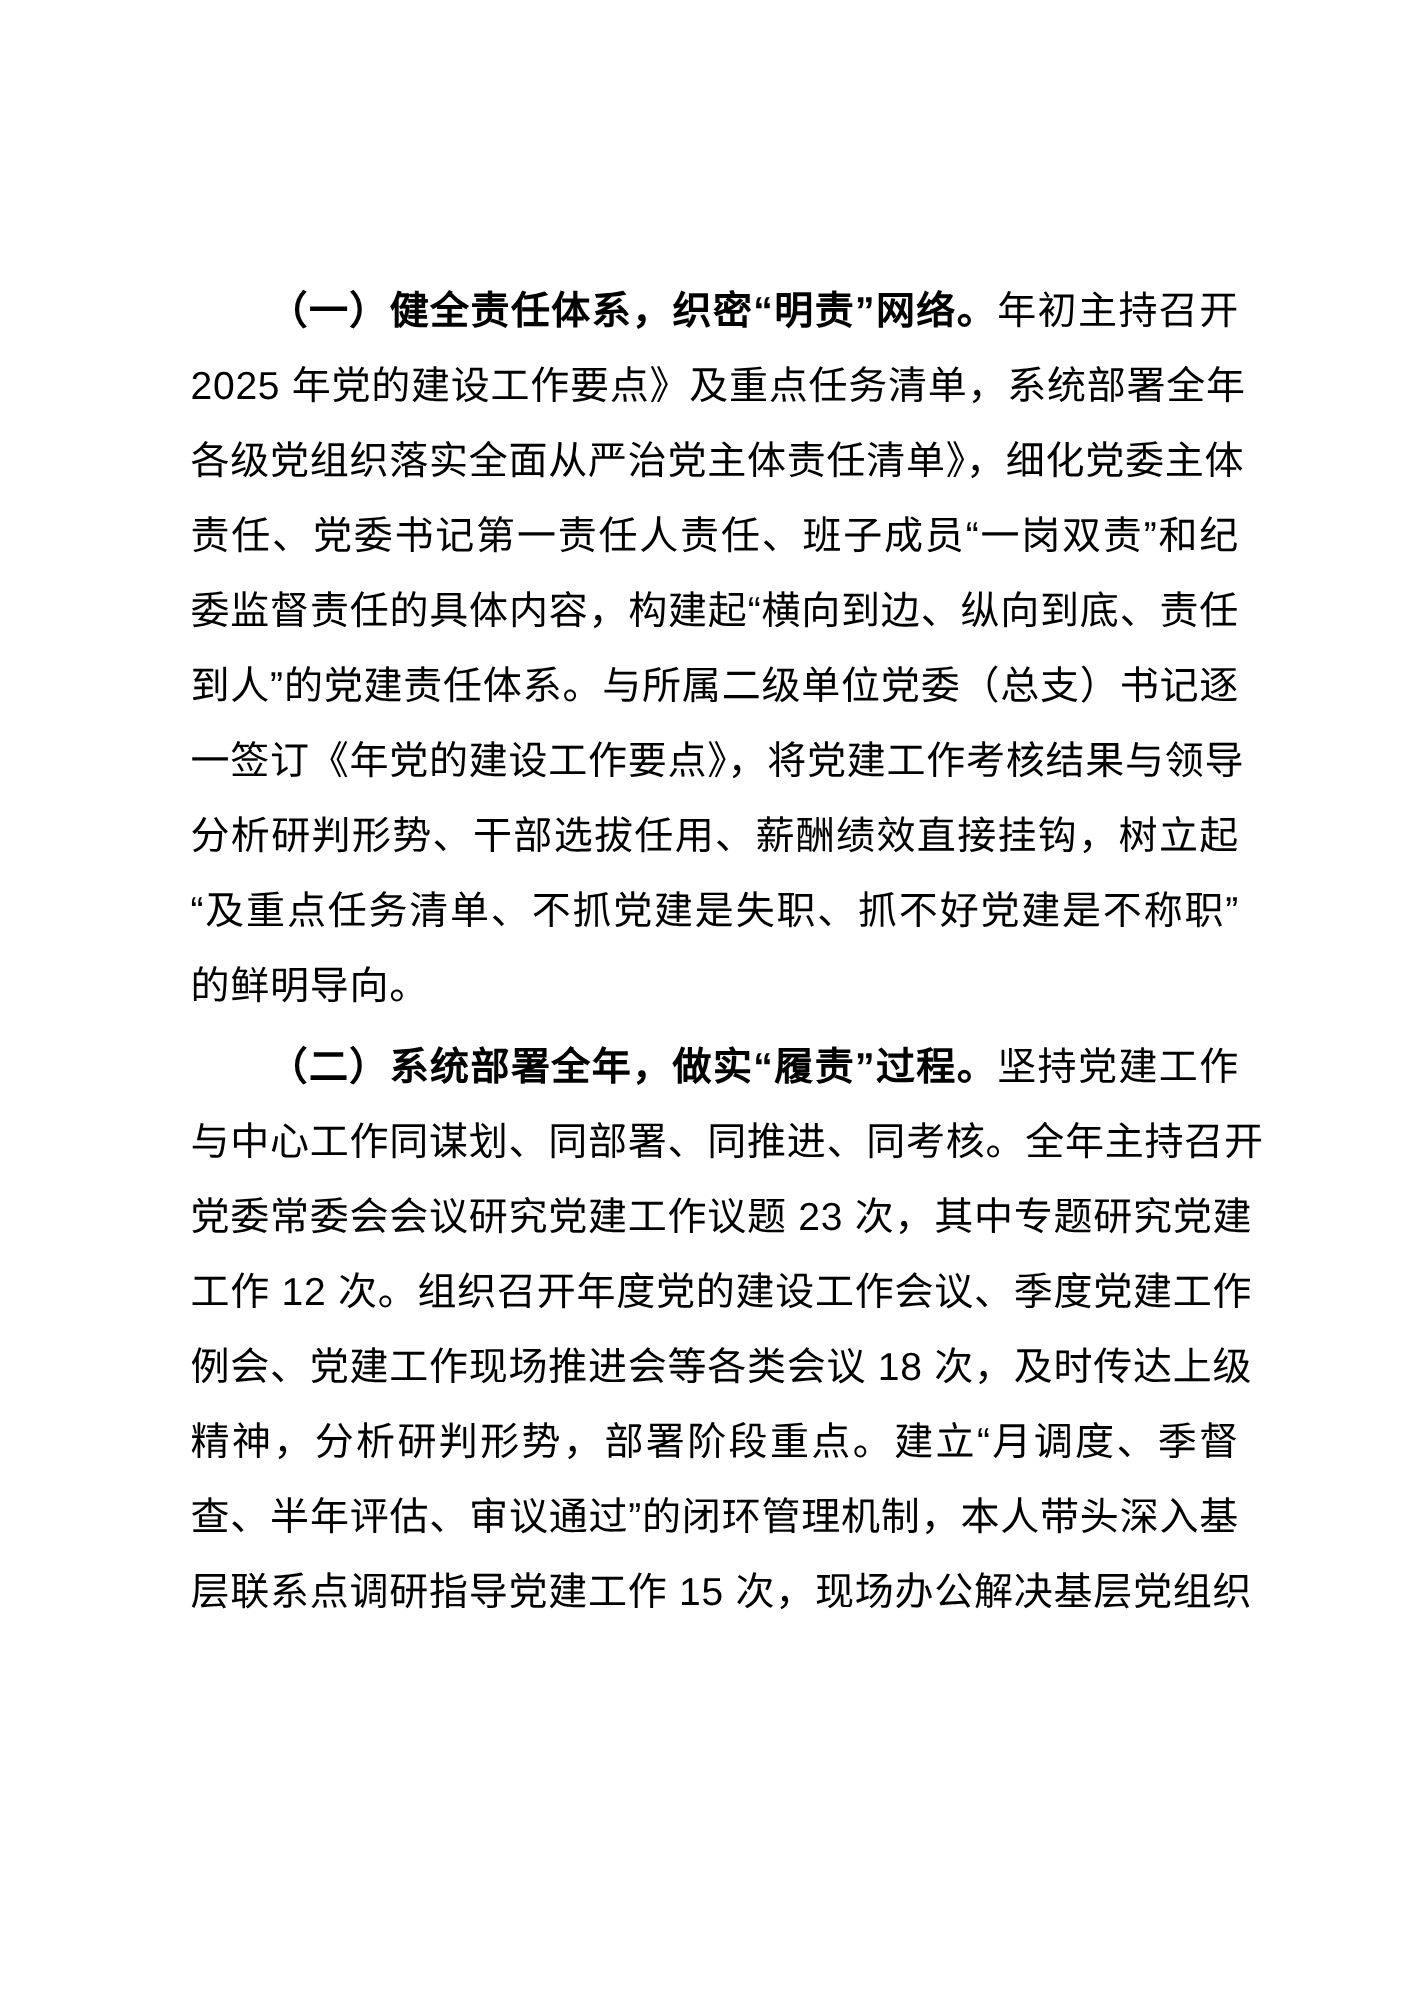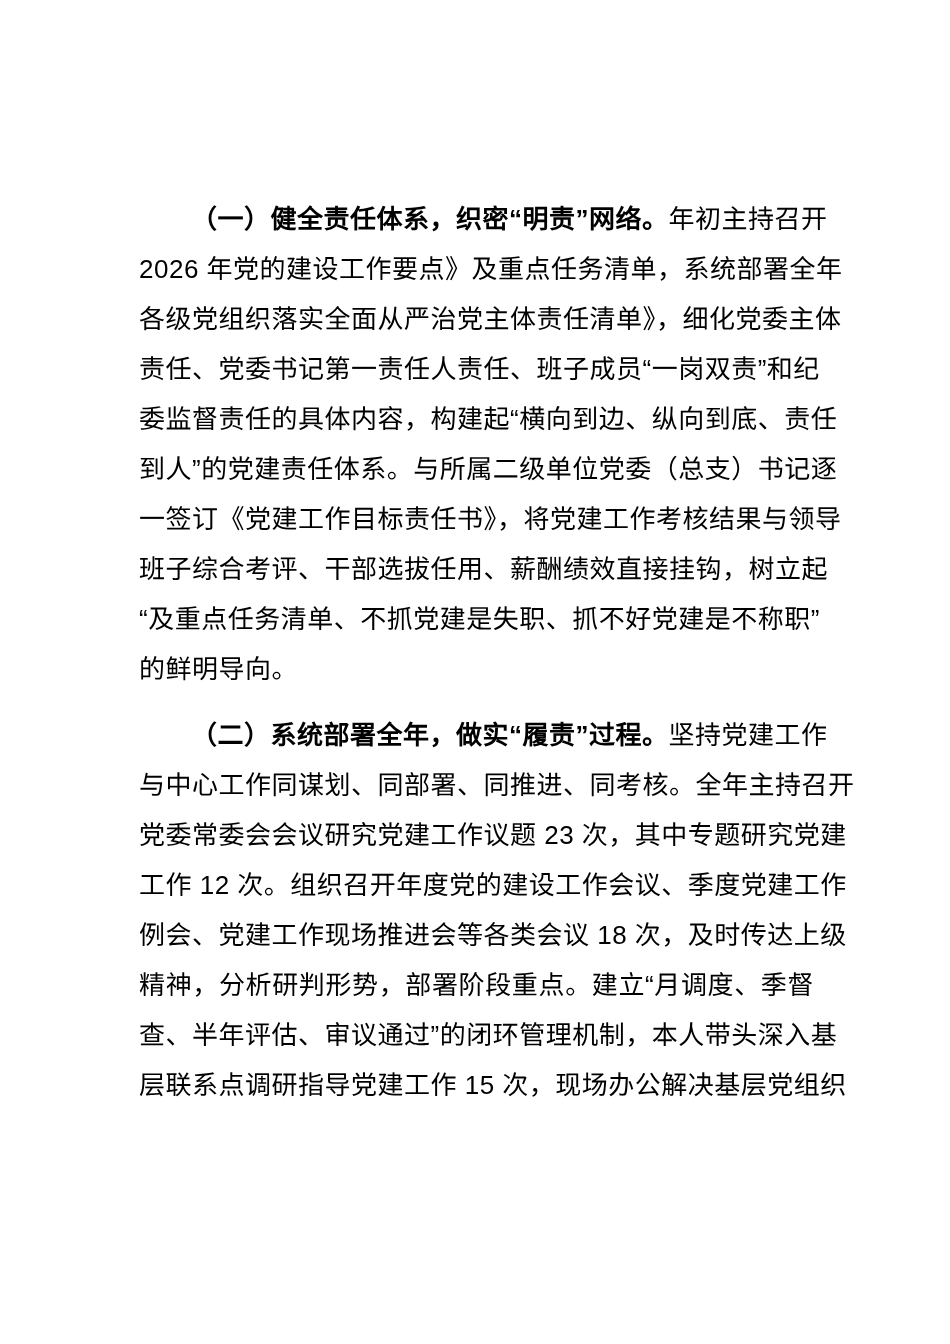--- a/index.html
+++ b/index.html
@@ -16,21 +16,21 @@
   }
   .page {
     box-sizing: border-box;
     width: 950px;
     height: 1344px;
     padding: 178px 120px 0 123px;
     overflow: hidden;
     background: #ffffff;
   }
   .para {
-    margin: 16px;
+    margin: 4px;
     padding: 0;
   }
   .line {
     font-size: 26px;
     line-height: 50px;
     height: 50px;
     white-space: nowrap;
     text-align: justify;
     text-align-last: justify;
     color: #000000;
@@ -46,27 +46,27 @@
     font-weight: 700;
   }
 </style>
 </head>
 <body>
 
 <div class="page">
 
   <section class="para">
     <div class="line first"><span class="bold">（一）健全责任体系，织密“明责”网络。</span><span>年初主持召开</span></div>
-    <div class="line">2026 年党的建设工作要点》及重点任务清单，系统部署全年</div>
+    <div class="line">2025 年党的建设工作要点》及重点任务清单，系统部署全年</div>
     <div class="line">各级党组织落实全面从严治党主体责任清单》，细化党委主体</div>
     <div class="line">责任、党委书记第一责任人责任、班子成员“一岗双责”和纪</div>
     <div class="line">委监督责任的具体内容，构建起“横向到边、纵向到底、责任</div>
     <div class="line">到人”的党建责任体系。与所属二级单位党委（总支）书记逐</div>
-    <div class="line">一签订《党建工作目标责任书》，将党建工作考核结果与领导</div>
-    <div class="line">班子综合考评、干部选拔任用、薪酬绩效直接挂钩，树立起</div>
+    <div class="line">一签订《年党的建设工作要点》，将党建工作考核结果与领导</div>
+    <div class="line">分析研判形势、干部选拔任用、薪酬绩效直接挂钩，树立起</div>
     <div class="line">“及重点任务清单、不抓党建是失职、抓不好党建是不称职”</div>
     <div class="line last">的鲜明导向。</div>
   </section>
 
   <section class="para">
     <div class="line first"><span class="bold">（二）系统部署全年，做实“履责”过程。</span><span>坚持党建工作</span></div>
     <div class="line">与中心工作同谋划、同部署、同推进、同考核。全年主持召开</div>
     <div class="line">党委常委会会议研究党建工作议题 23 次，其中专题研究党建</div>
     <div class="line">工作 12 次。组织召开年度党的建设工作会议、季度党建工作</div>
     <div class="line">例会、党建工作现场推进会等各类会议 18 次，及时传达上级</div>

